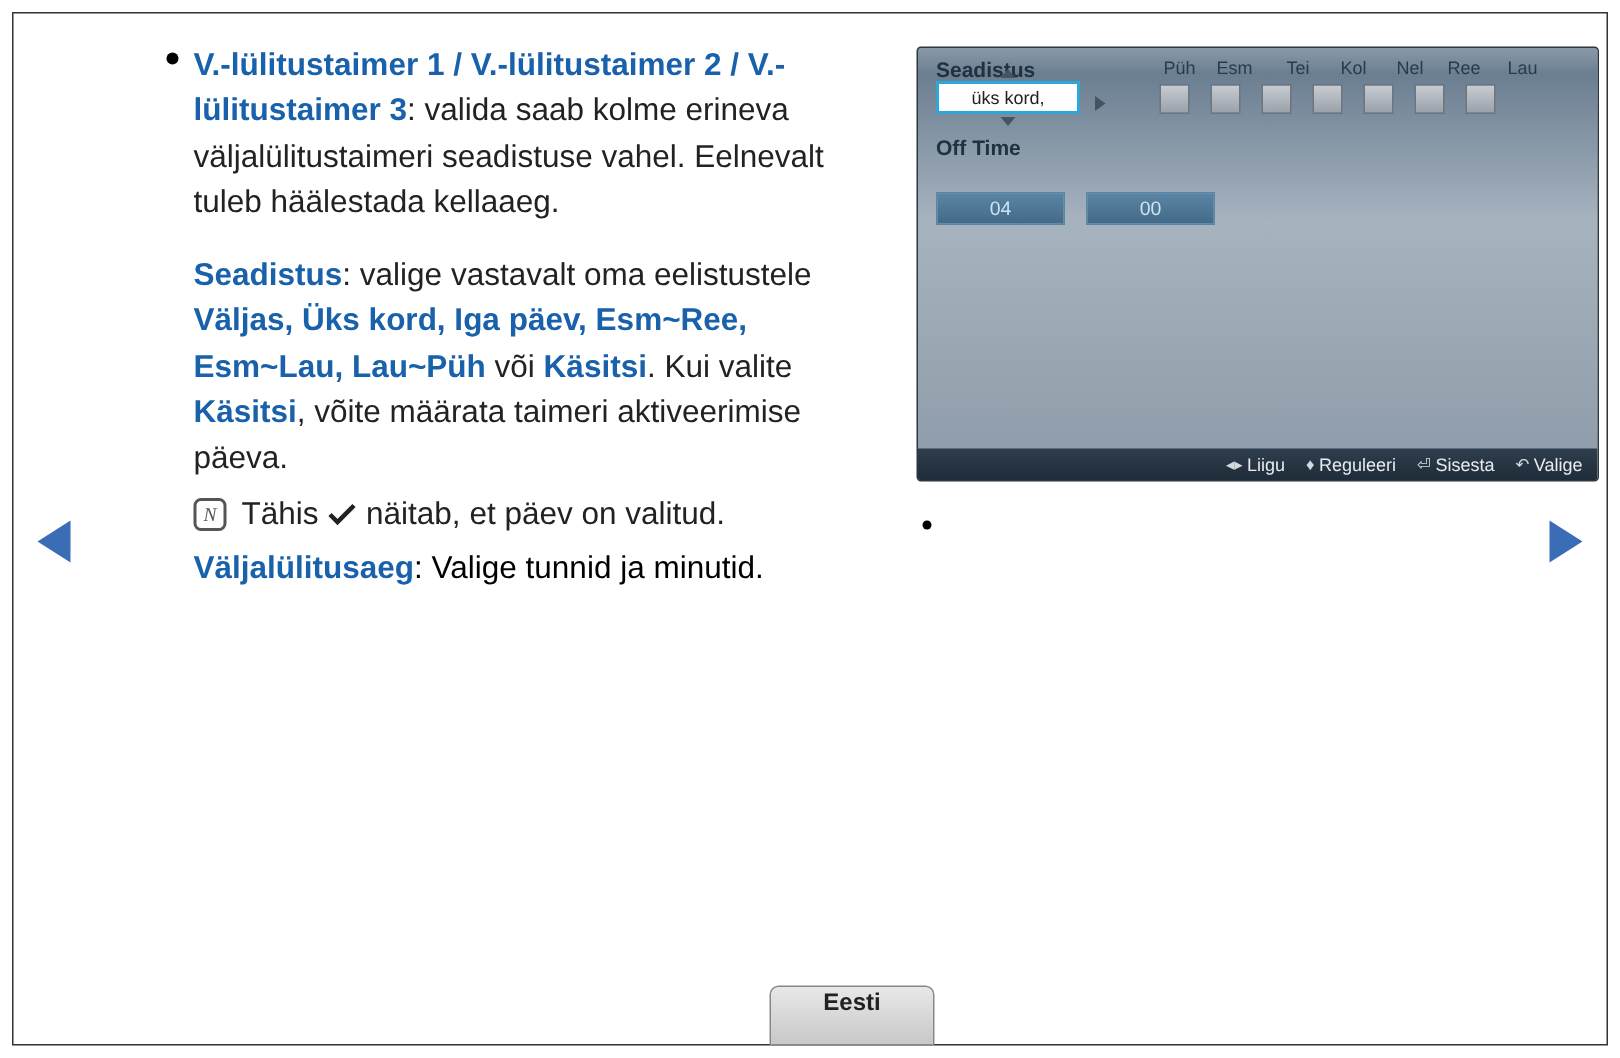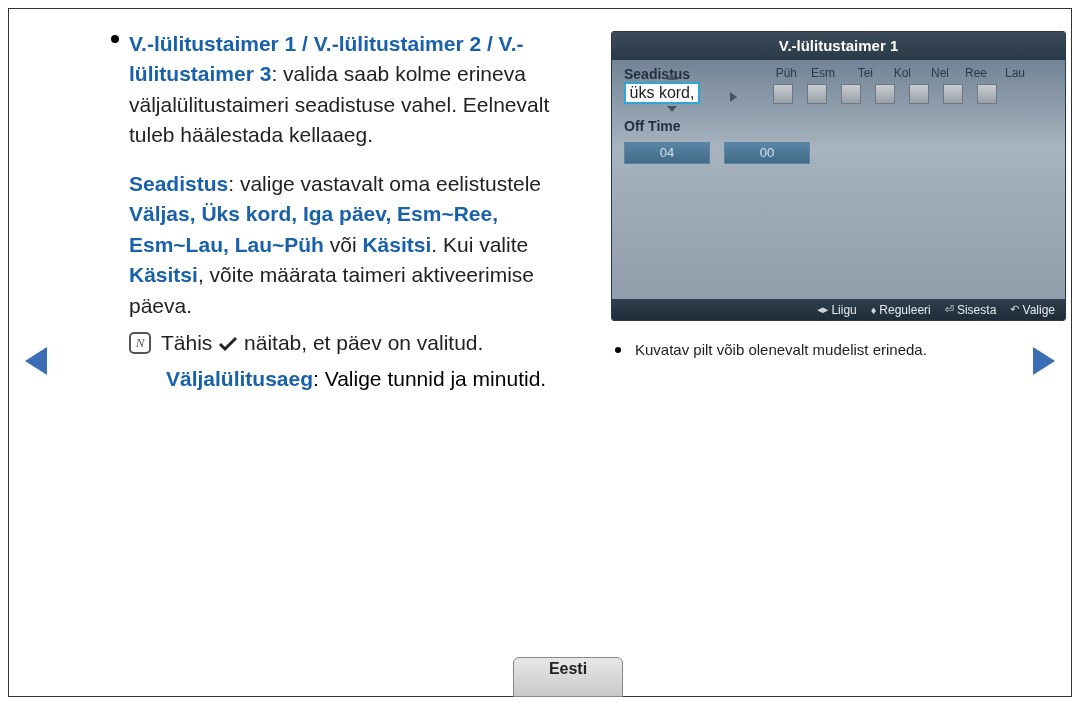--- a/index.html
+++ b/index.html
@@ -29,21 +29,21 @@
     background: #000;
     border-radius: 50%;
   }
   .body-text {
     font-size: 21px;
     line-height: 1.45;
     color: #222;
   }
   .hl { color: #1961aa; font-weight: bold; }
   .hl2 { color: #1961aa; font-weight: bold; }
-  .hl3 { color: #1961aa; font-weight: bold; margin-left: 37px; }
+  .hl3 { color: #1961aa; font-weight: bold; }
   .note-line {
     margin-top: 10px;
     font-size: 21px;
     color: #222;
     display: flex;
     align-items: center;
     gap: 10px;
   }
   .note-icon {
     width: 22px; height: 22px;
@@ -94,25 +94,25 @@
     font-size: 14px;
     font-weight: bold;
     width: 96px;
   }
   .osd-select-wrap {
     width: 96px;
     position: relative;
     margin-left: 0;
   }
   .osd-select {
-    width: 76px;
+    width: 96px;
     height: 22px;
     background: #fff;
     border: 2px solid #2da7d6;
-    font-size: 16px;
+    font-size: 12px;
     text-align: center;
     line-height: 18px;
     color: #222;
     position: relative;
   }
   .arrow-up, .arrow-down {
     position: absolute;
     left: 50%; transform: translateX(-50%);
     width: 0; height: 0;
     border-left: 5px solid transparent;
@@ -143,21 +143,21 @@
   }
   .day-check {
     width: 20px; height: 20px;
     background: linear-gradient(#c7ccd2, #9aa1a9);
     border: 1px solid #6d7680;
   }
   .osd-sub {
     color: #213140;
     font-size: 14px;
     font-weight: bold;
-    margin: 14px 0 8px 0;
+    margin: 14px 0 22px 0;
   }
   .time-boxes {
     display: flex;
     gap: 14px;
     align-items: flex-end;
   }
   .time-box {
     width: 86px; height: 22px;
     background: linear-gradient(#5a85a4, #436a89);
     border: 1px solid #5a85a4;
@@ -247,21 +247,20 @@
           </svg>
         <span> näitab, et päev on valitud.</span>
       </span>
     </div>
     <p class="offtime-line">
       <span class="hl3">Väljalülitusaeg</span><span>: Valige tunnid ja minutid.</span>
     </p>
   </div>
 
   <div class="osd">
-    <div class="osd-title">V.-lülitustaimer 1</div>
     <div class="osd-body">
       <div style="display:flex; align-items:flex-start;">
         <div>
           <div class="osd-label">Seadistus</div>
           <div class="osd-select-wrap">
             <div class="arrow-up"></div>
             <div class="osd-select">üks kord,</div>
             <div class="arrow-down"></div>
           </div>
         </div>
@@ -309,20 +308,19 @@
           <span>Sisesta</span>
         </span>
       <span>
           <span class="glyph">↶</span>
           <span>Valige</span>
         </span>
     </div>
   </div>
 
   <div class="sub-bullet"></div>
-  <div class="sub-note">Kuvatav pilt võib olenevalt mudelist erineda.</div>
 
   <div class="nav-left"></div>
   <div class="nav-right"></div>
 
   <div class="lang-tab">Eesti</div>
 
 </div>
 
 </body></html>

